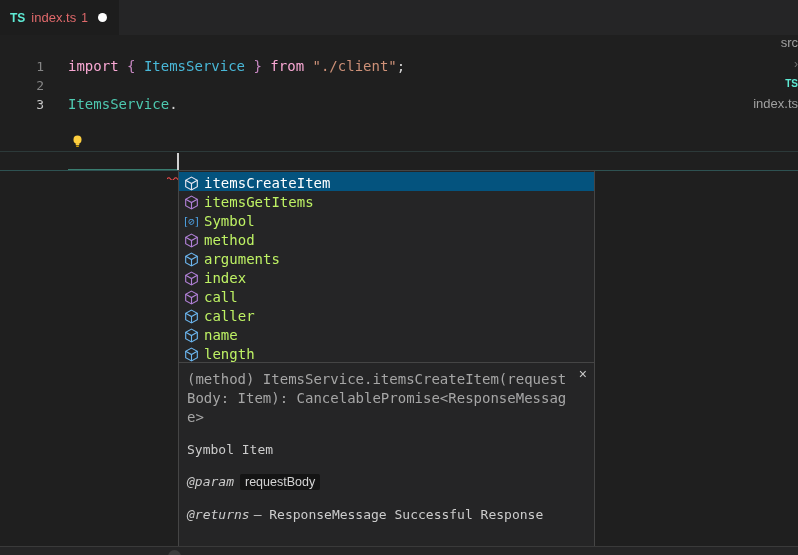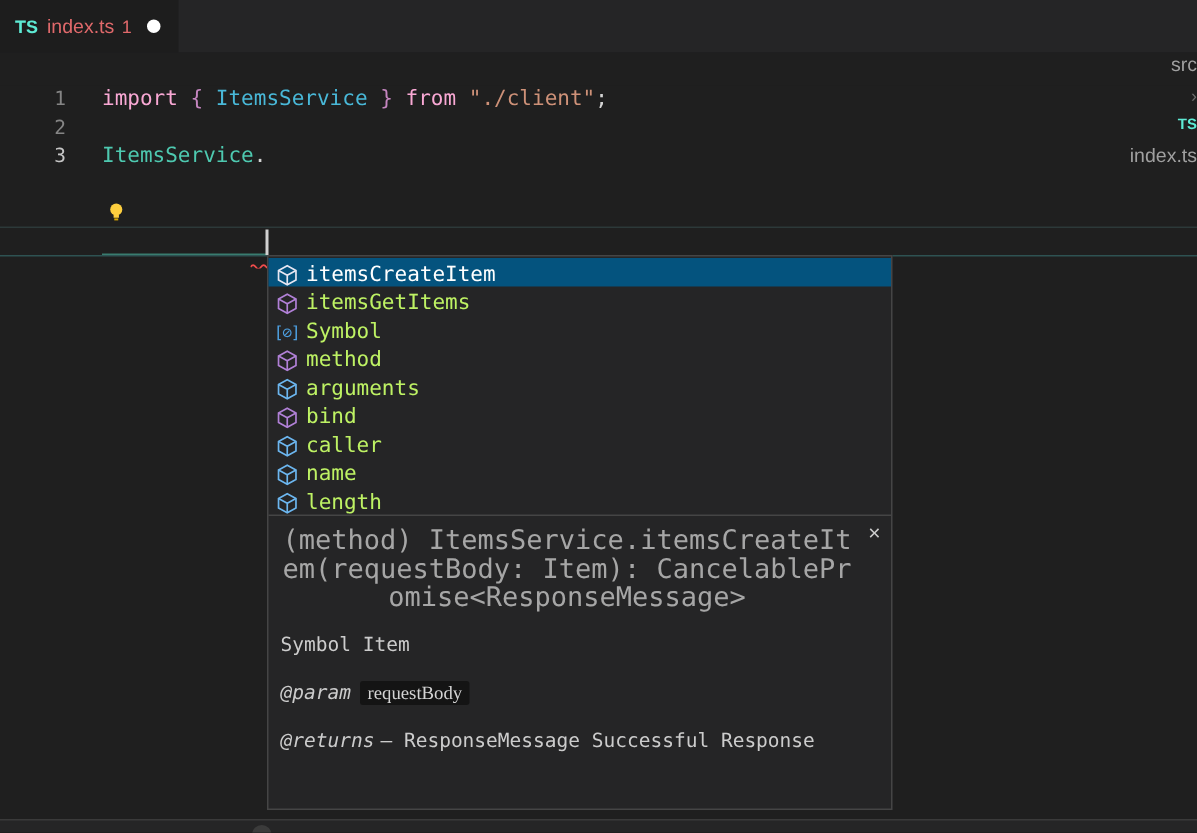--- a/index.html
+++ b/index.html
@@ -48,26 +48,26 @@
   .srow .icon svg { width:15px; height:15px; }
   .icon.method { color:#b180d7; }
   .icon.field { color:#6cb6ef; }
   .icon.misc { color:#4d9fe0; font-size:11px; font-family:"DejaVu Sans Mono",monospace; letter-spacing:-1px; white-space:nowrap; }
   .srow .label { font-size:14px; color:#bef264; font-family:"DejaVu Sans Mono","Liberation Mono",monospace; }
   .srow.selected { background:#04537e; }
   .srow.selected .label { color:#ffffff; }
   .srow.selected .icon { color:#e6e6f2; }
 
   .docs { border-top:1px solid #454545; position:relative; padding:7px 8px 9px 8px; min-height:196px; }
-  .doc-signature { font-family:"DejaVu Sans Mono","Liberation Mono",monospace; font-size:18px; line-height:19px; color:#a6a6a6; word-break:break-all; padding-right:17px;text-align:center; }
+  .doc-signature { font-family:"DejaVu Sans Mono","Liberation Mono",monospace; font-size:14px; line-height:19px; color:#a6a6a6; word-break:break-all; padding-right:17px; }
   .doc-close { position:absolute; top:3px; right:7px; color:#cccccc; font-size:14px; cursor:pointer; font-family:"Liberation Sans",sans-serif; }
   .doc-body { margin-top:10px; font-size:13px; color:#cccccc; }
   .doc-body p { margin:13px 0 0 0; line-height:19px; }
   .doc-tag { font-style:italic; }
-  .doc-chip { font-family:Liberation Serif, serif; font-size:12.5px; background:#141414; color:#d4d4d4; padding:1px 5px; border-radius:2px; margin-left:6px;margin-top:32px; }
+  .doc-chip { font-family:Liberation Sans, sans-serif; font-size:12.5px; background:#141414; color:#d4d4d4; padding:1px 5px; border-radius:2px; margin-left:6px;margin-top:32px; }
   .dash-text { margin-left:4px; }
 
   
   .bottom-strip { position:absolute; left:0; bottom:0; width:798px; height:9px; background:#252526; border-top:1px solid #3a3a3a; }
   .indicator-dot { position:absolute; left:168px; top:3px; width:13px; height:13px; border-radius:50%; background:#3b3b3b; }
 </style>
 </head>
 <body>
 
 <svg width="0" height="0" style="position:absolute">
@@ -164,21 +164,29 @@
             </svg>
           </span>
           <span class="label">arguments</span>
         </div>
       <div class="srow">
           <span class="icon method">
             <svg>
               <use href="#cube"></use>
             </svg>
           </span>
-          <span class="label">bind</span>
+          <span class="label">index</span>
+        </div>
+      <div class="srow">
+          <span class="icon method">
+            <svg>
+              <use href="#cube"></use>
+            </svg>
+          </span>
+          <span class="label">call</span>
         </div>
       <div class="srow">
           <span class="icon field">
             <svg>
               <use href="#cube"></use>
             </svg>
           </span>
           <span class="label">caller</span>
         </div>
       <div class="srow">

